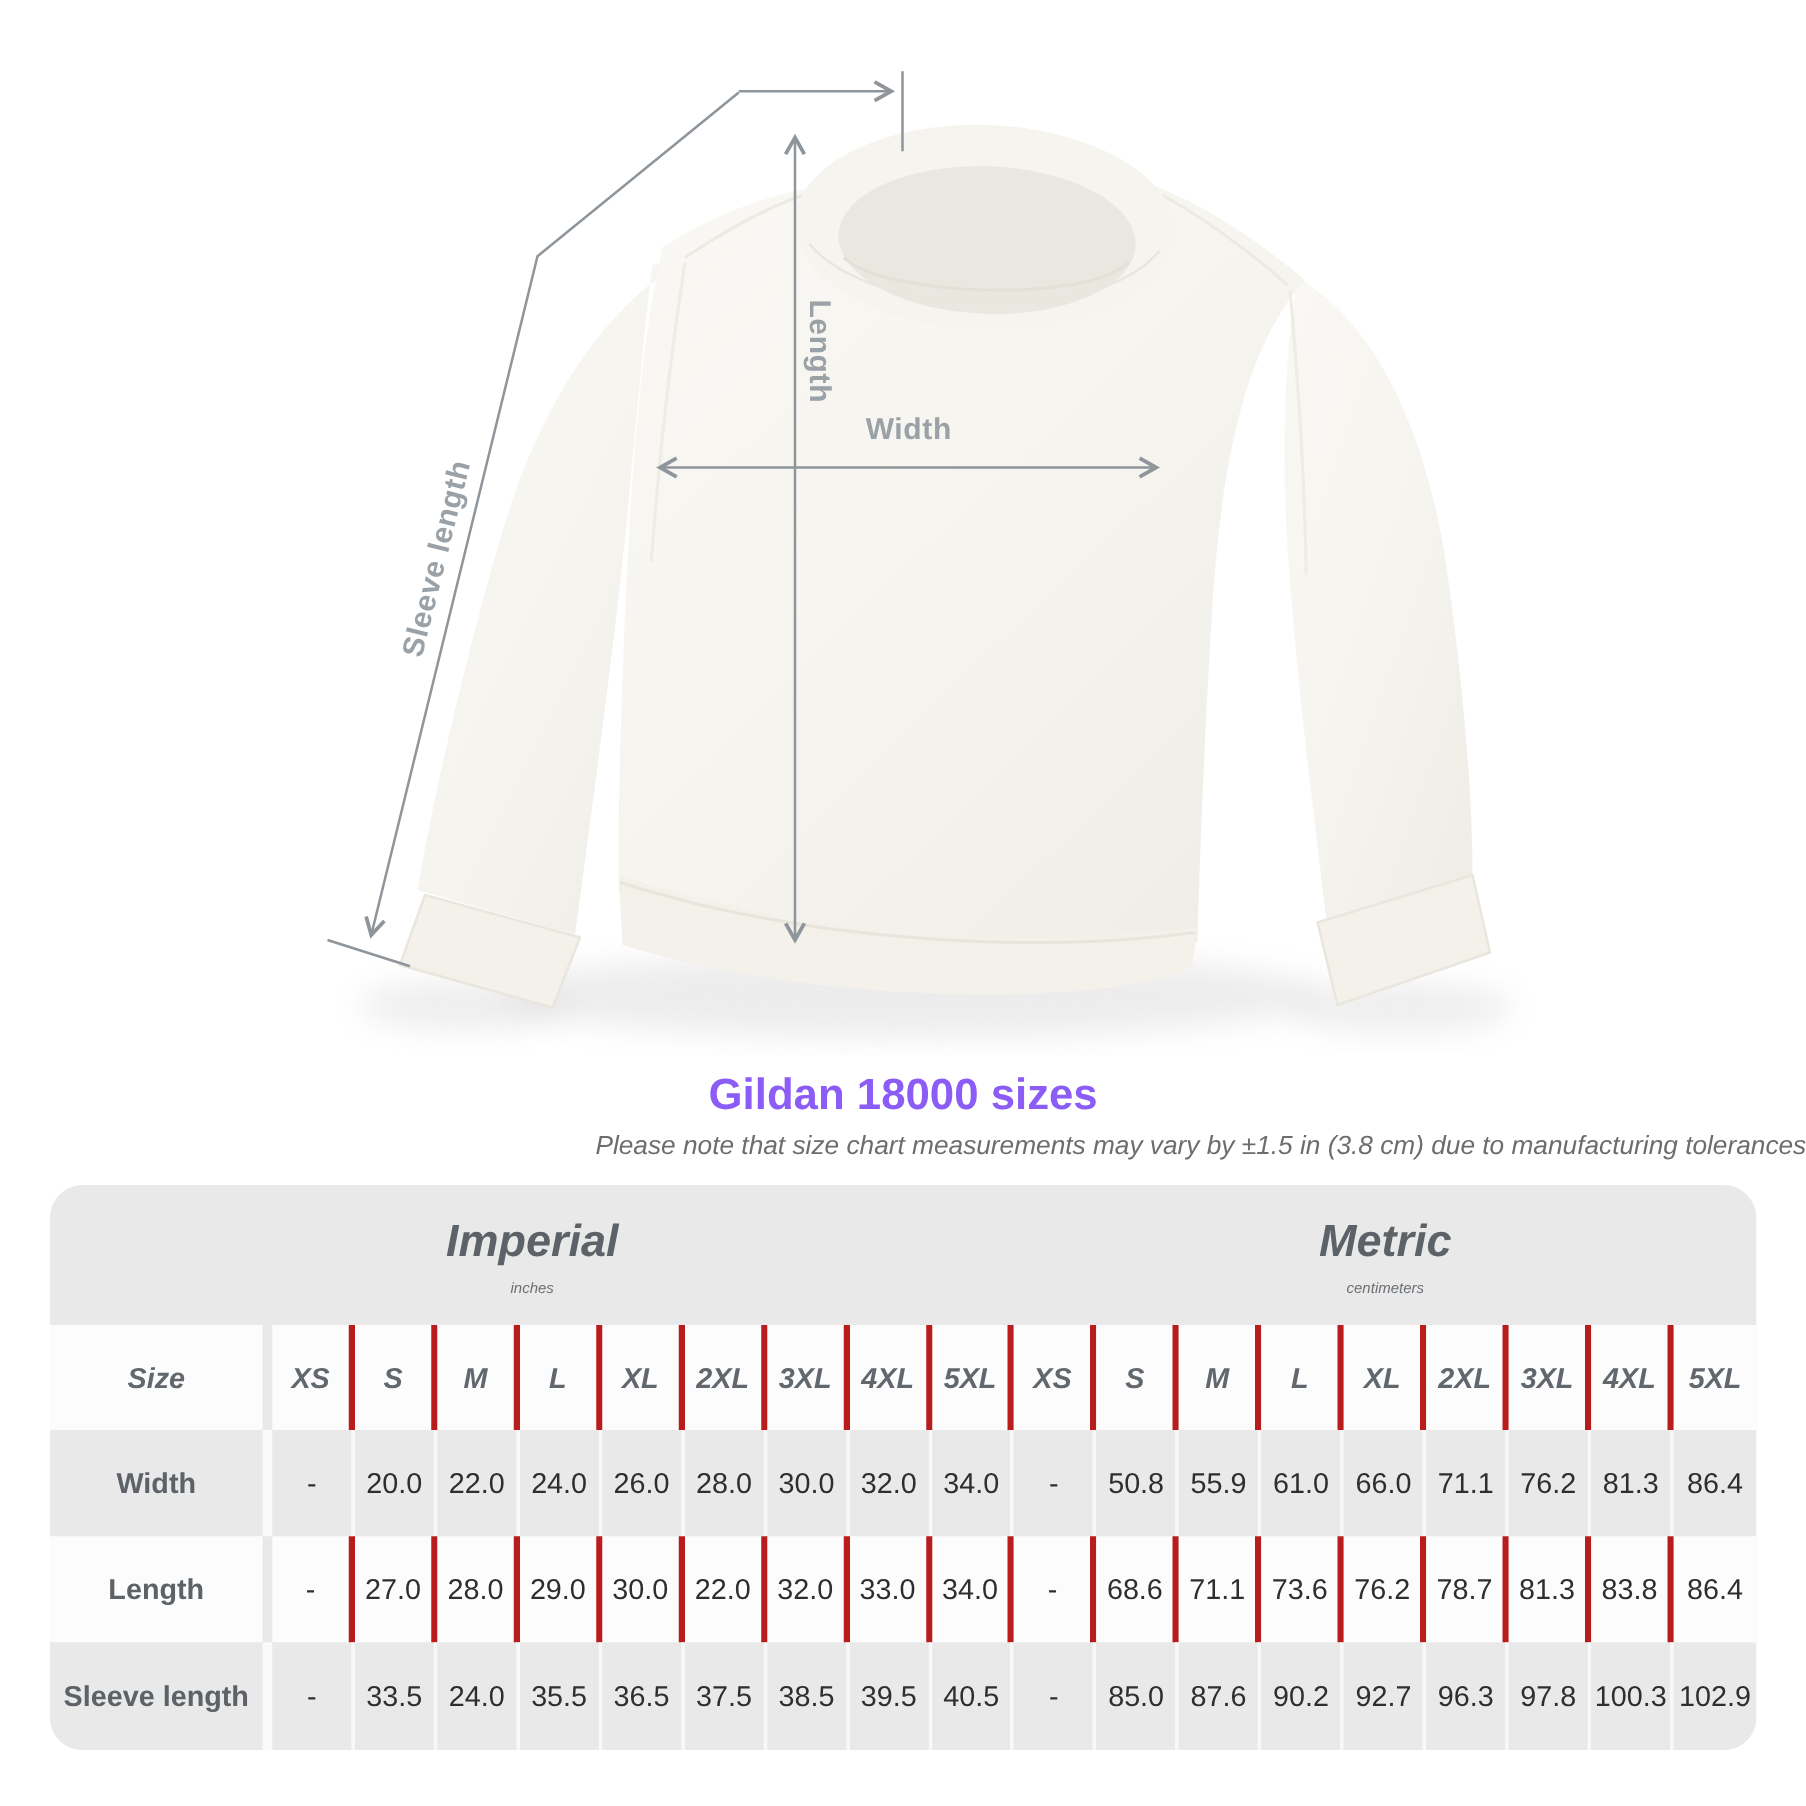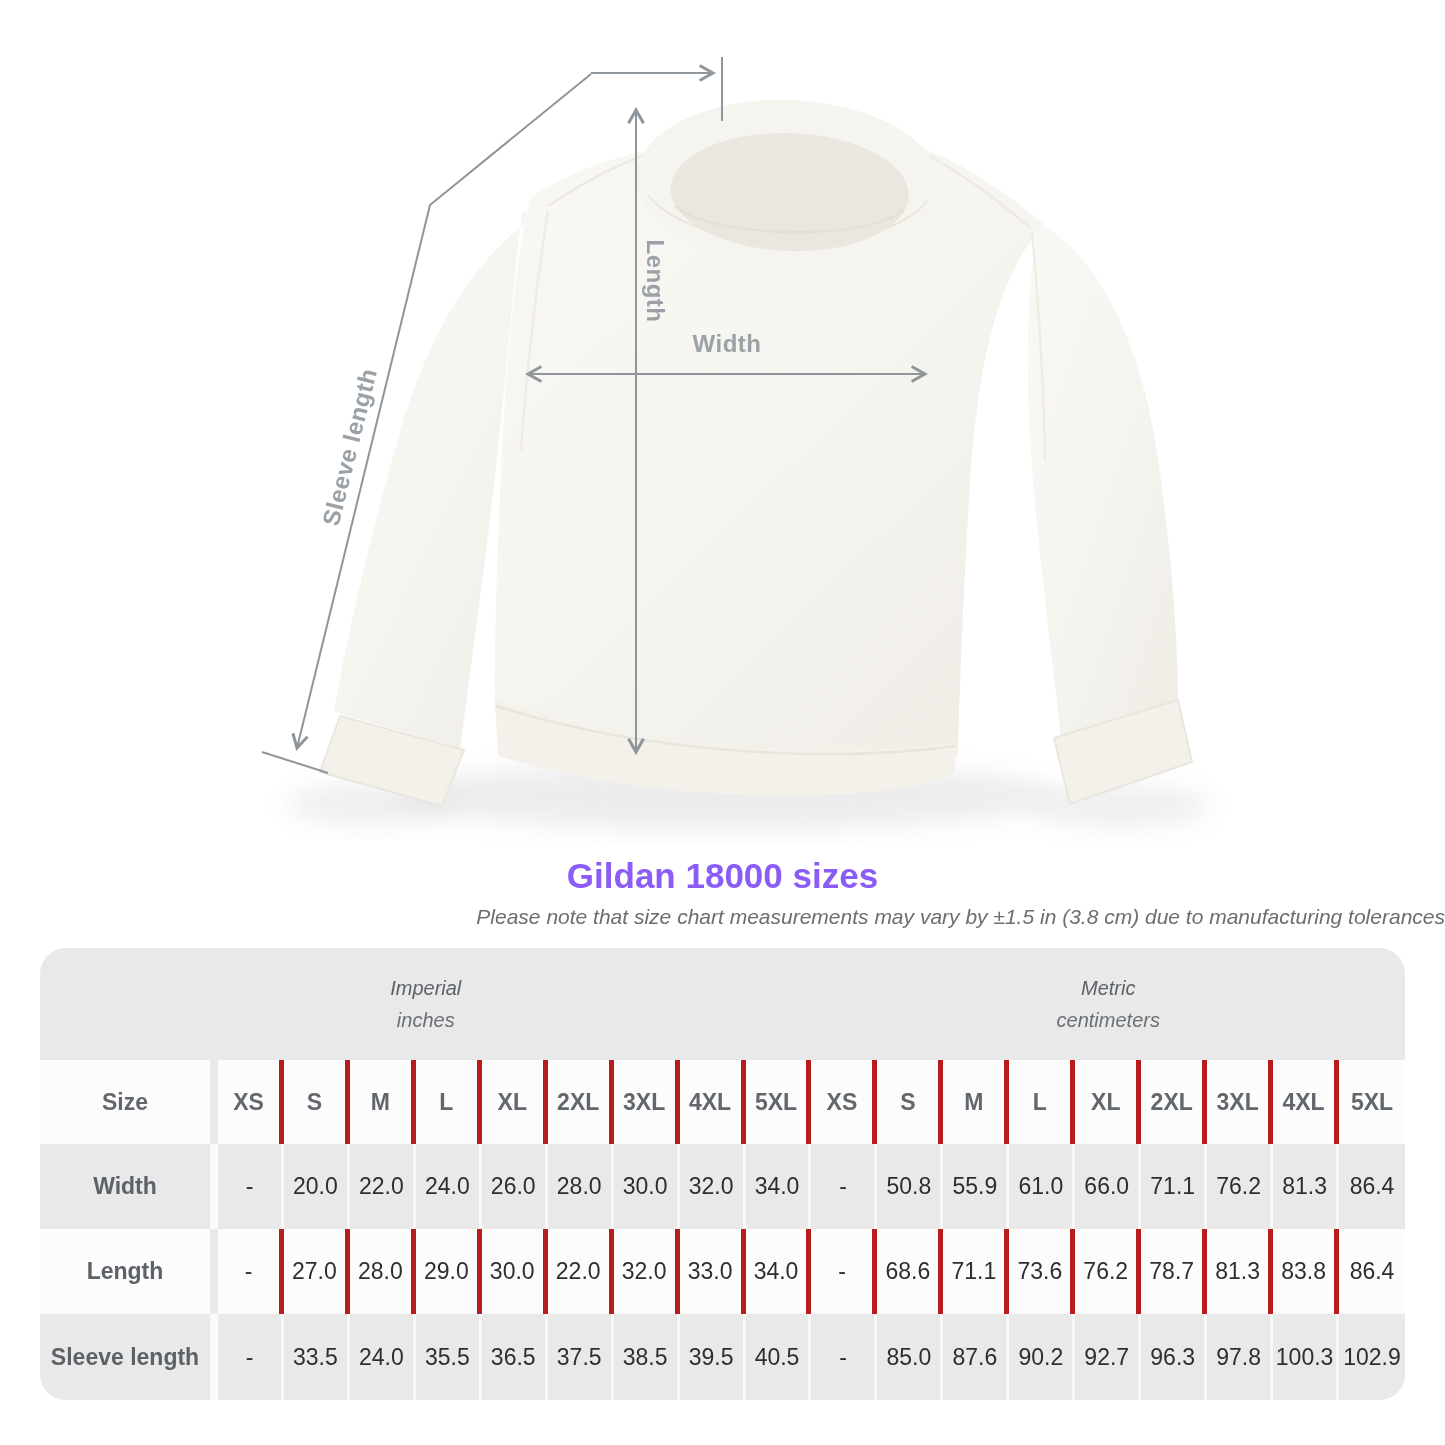--- a/index.html
+++ b/index.html
@@ -42,32 +42,32 @@
   }
   .cell{
     display:flex;align-items:center;justify-content:center;
     min-width:0;overflow:hidden;
   }
   .cell.w{background:#fcfcfc;border-right:5px solid #b91c1c;}
   .cell.g{background:#e9e9e9;border-right:3px solid #f8f8f8;}
   .cell.first.w{border-right:8px solid #e9e9e9;}
   .cell.first.g{border-right:8px solid #fafafa;}
   .cell.last{border-right:none;}
-  .cell.hdr{font-weight:bold;font-size:23px;color:#61676c;}
+  .cell.hdr{font-weight:bold;font-size:23px;color:#61676c;font-style:italic;}
   .cell.lbl{font-weight:bold;font-size:23px;color:#5c6267;}
   .cell.val{font-size:23px;color:#2e2e2e;}
 
   .group{
     grid-row:1;display:flex;flex-direction:column;align-items:center;justify-content:center;
     background:transparent;
   }
   .gi{grid-column:1/11;}
   .gm{grid-column:11/20;}
-  .group-label{font-size:20px;font-weight:normal;font-style:italic;color:#5c6267;}
-  .group-sub{font-size:20px;font-style:italic;color:#6a7075;margin-top:9px;}
+  .group-label{font-size:36px;font-weight:bold;font-style:italic;color:#5c6267;}
+  .group-sub{font-size:12px;font-style:italic;color:#6a7075;margin-top:9px;}
 </style>
 </head>
 <body>
 
 <div class="stage">
 
   <div class="garment-wrap">
 
     <svg width="1445" height="845" viewBox="0 0 1445 845">
       <defs>

